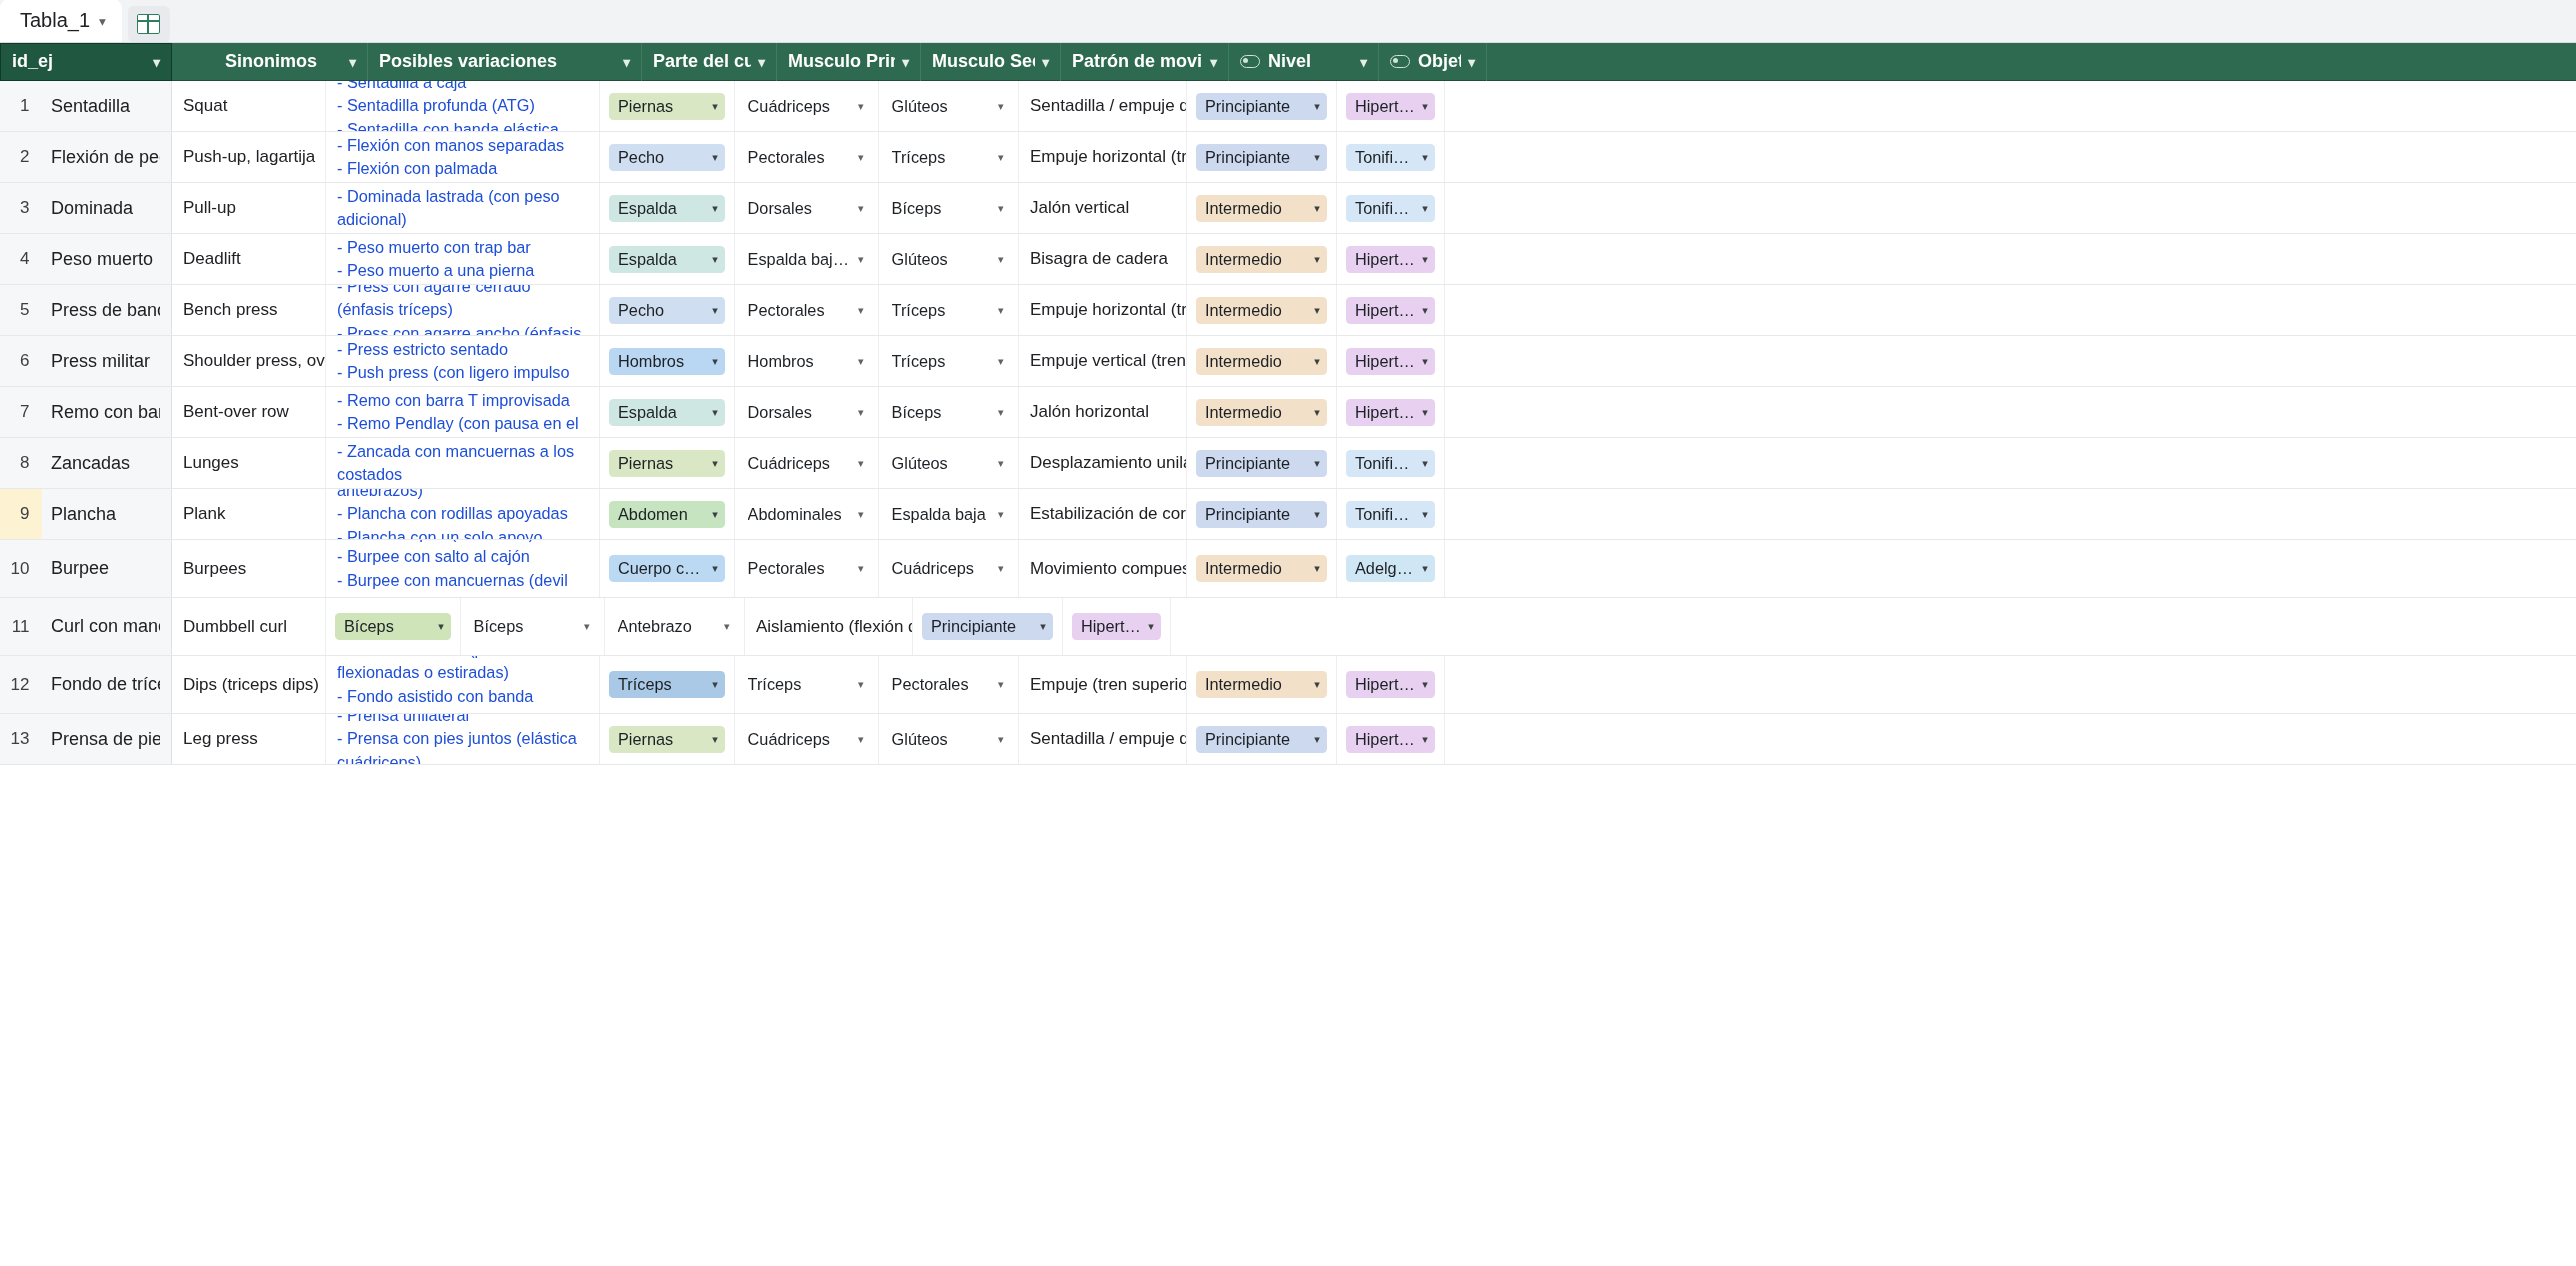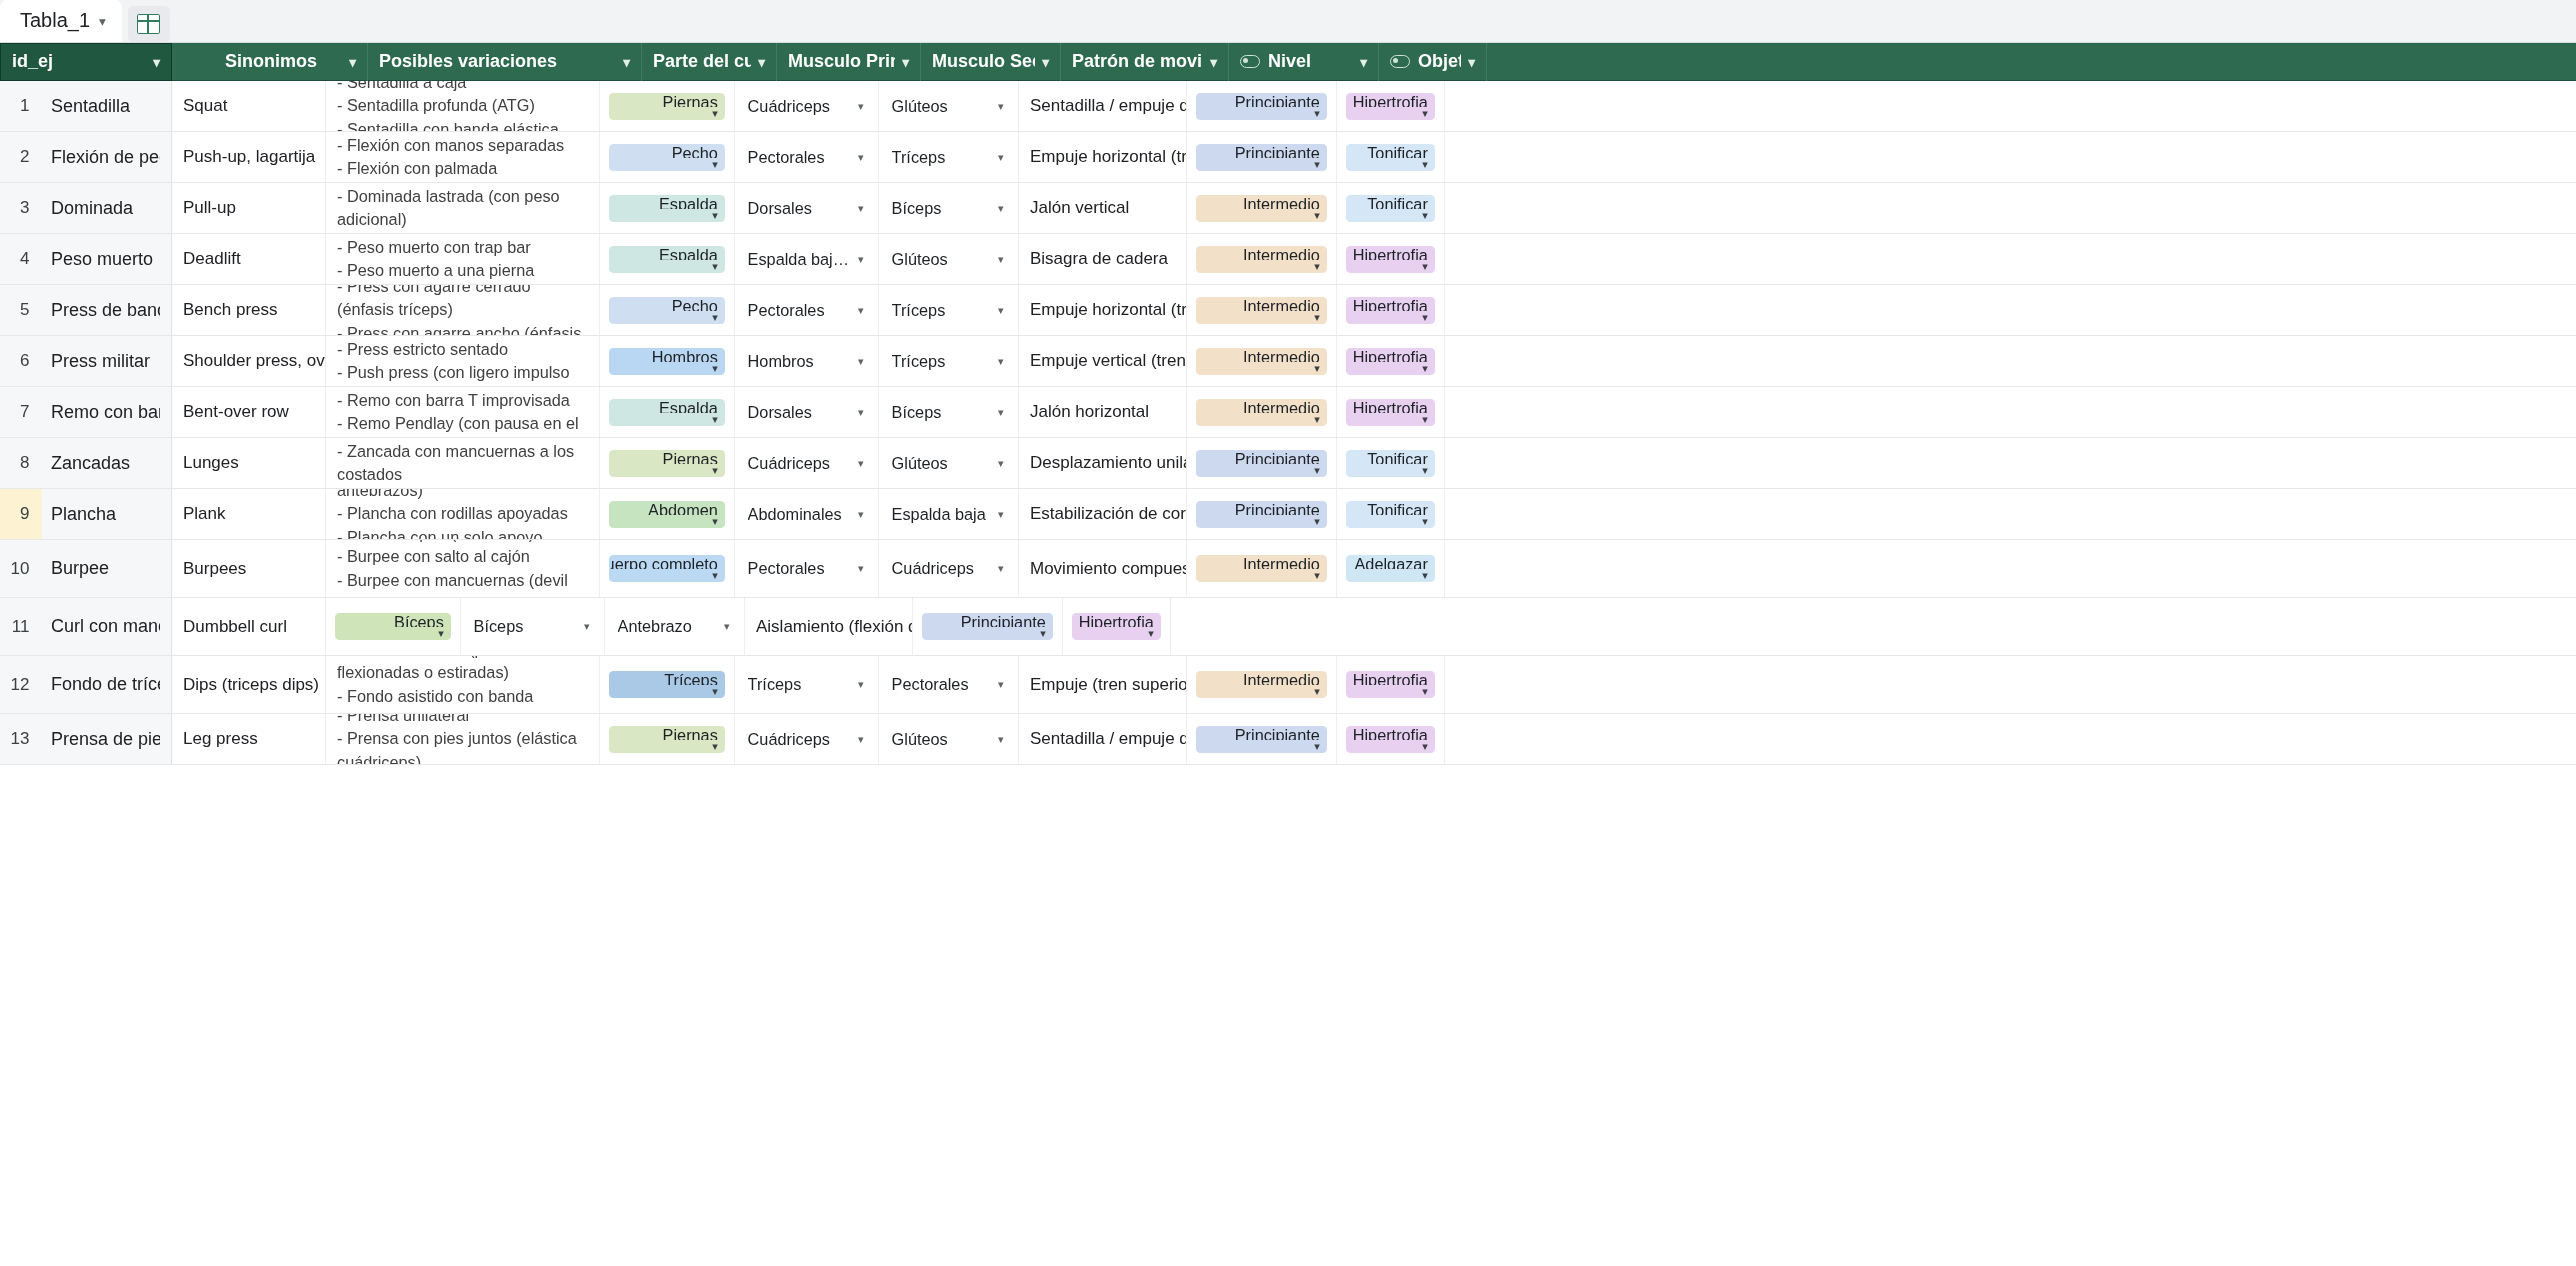--- a/index.html
+++ b/index.html
@@ -137,21 +137,21 @@
     border-right: 0.9px solid #eceeef;
     overflow: hidden;
     white-space: nowrap;
     flex: 0 0 auto;
   }
   .cell.multiline {
     white-space: pre-line;
     line-height: 1.42;
     font-size: 16.3px;
     align-items: center;
-    color: #404040;
+    color: #1d4ed8;
   }
   .cell.idcol {
     background: #f6f7f8;
     border-right: 0.9px solid #dfe2e5;
     padding-left: 0;
   }
   .idwrap {
     display: flex;
     align-items: center;
     width: 100%;
@@ -183,30 +183,29 @@
   
   .chipcell {
     padding: 0 9px;
     display: flex;
     align-items: center;
     border-right: 0.9px solid #eceeef;
     flex: 0 0 auto;
   }
   .chip {
     display: flex;
-    align-items: flex-end;
+    align-items: center;
     justify-content: space-between;
     height: 27px;
     border-radius: 4.5px;
     padding: 0 7.2px 0 9px;
     font-size: 16.3px;
     color: #1d2125;
     width: 100%;
     overflow: hidden;
-    flex-direction: column;
   }
   .chip .txt {
     overflow: hidden;
     white-space: nowrap;
     text-overflow: ellipsis;
   }
   .chip .dd {
     font-size: 11px;
     color: #3c4043;
     margin-left: 7.2px;

